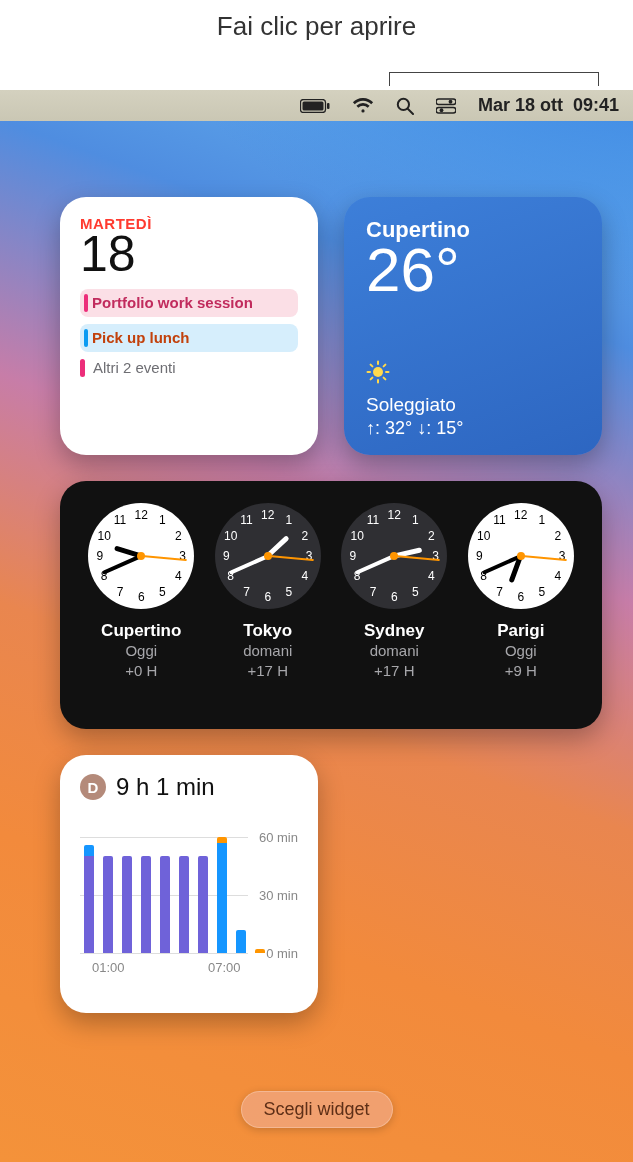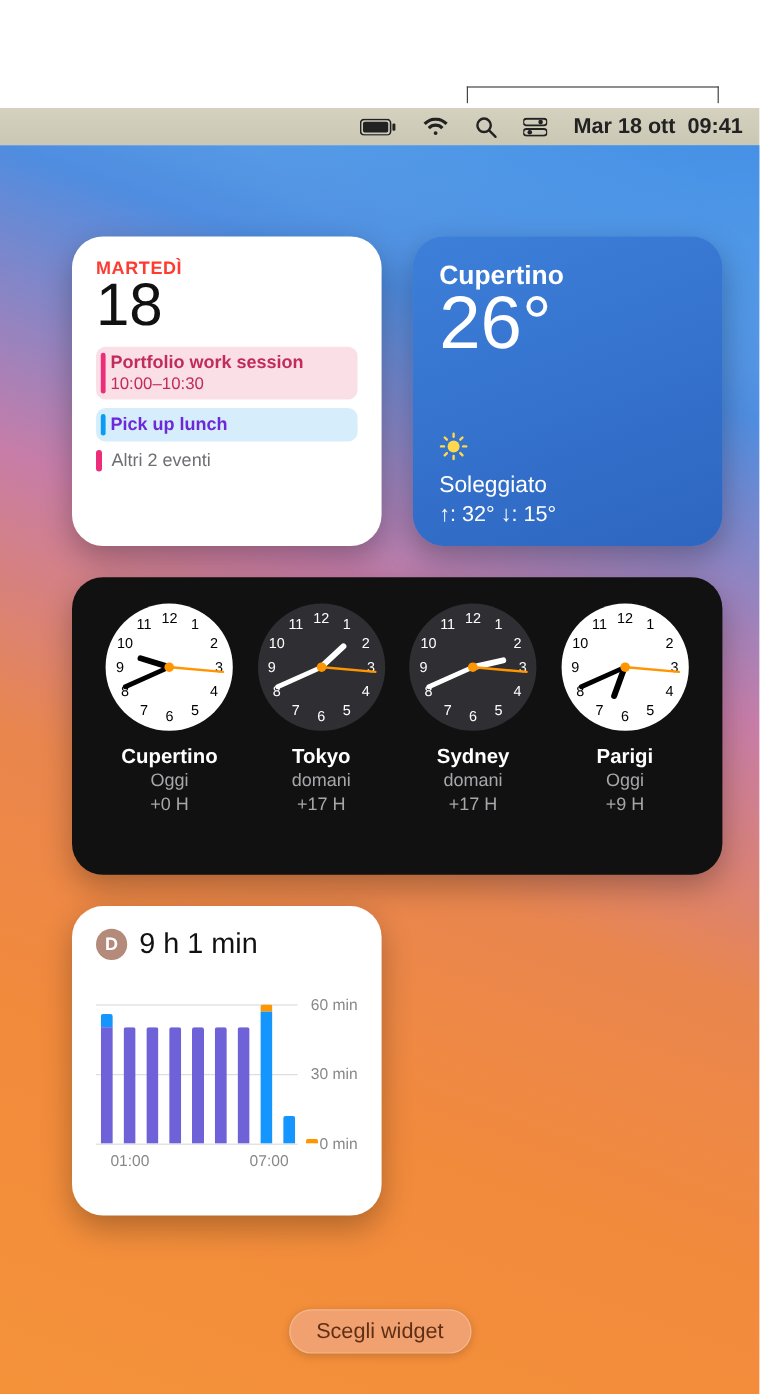--- a/index.html
+++ b/index.html
@@ -115,21 +115,21 @@
     content: "";
     position: absolute;
     left: 4px; top: 5px; bottom: 5px;
     width: 4px;
     border-radius: 2px;
   }
   .event .title { font-weight: 700; }
   .event .time { font-size: 14px; }
   .ev-pink { background: #fbdfe6; color: #c12b5d; }
   .ev-pink::before { background: #ec2e7a; }
-  .ev-blue { background: #d6eefc; color: #6d28d9; }
+  .ev-blue { background: #d6eefc; color: #c2410c; }
   .ev-blue::before { background: #0a9bf2; }
   .more-ev {
     display: flex;
     align-items: center;
     gap: 8px;
     color: #6e6e73;
     font-size: 15px;
     margin-top: 2px;
   }
   .more-bar { width: 5px; height: 18px; border-radius: 3px; background: #ec2e7a; }
@@ -229,20 +229,21 @@
     border-radius: 20px;
     font-weight: 500;
     border: 1px solid rgba(255,255,255,0.25);
     box-shadow: 0 2px 8px rgba(0,0,0,0.18);
   }
 </style>
 </head>
 <body>
 
 <div class="annotation">
+  <div>Fai clic per aprire</div>
 </div>
 <div class="callout-bracket">
   <div class="callout-stem"></div>
 </div>
 
 <div class="menubar">
   <span class="icon-slot">
     <svg width="30" height="14" viewBox="0 0 30 14">
         <rect x="0.5" y="0.5" width="25" height="13" rx="3" fill="none" stroke="#222" stroke-width="1.3"></rect>
         <rect x="2.5" y="2.5" width="21" height="9" rx="1.5" fill="#222"></rect>
@@ -277,21 +278,20 @@
   <div class="widgets">
 
     <div class="row-top">
 
       <div class="widget cal">
         <div class="dow">MARTEDÌ</div>
         <div class="daynum">18</div>
 
         <div class="event ev-pink">
           <div class="title">Portfolio work session</div>
-          <div class="time">10:00–10:30</div>
         </div>
         <div class="event ev-blue">
           <div class="title">Pick up lunch</div>
         </div>
         <div class="more-ev">
           <span class="more-bar"></span>
           <span>Altri 2 eventi</span>
         </div>
       </div>
 

